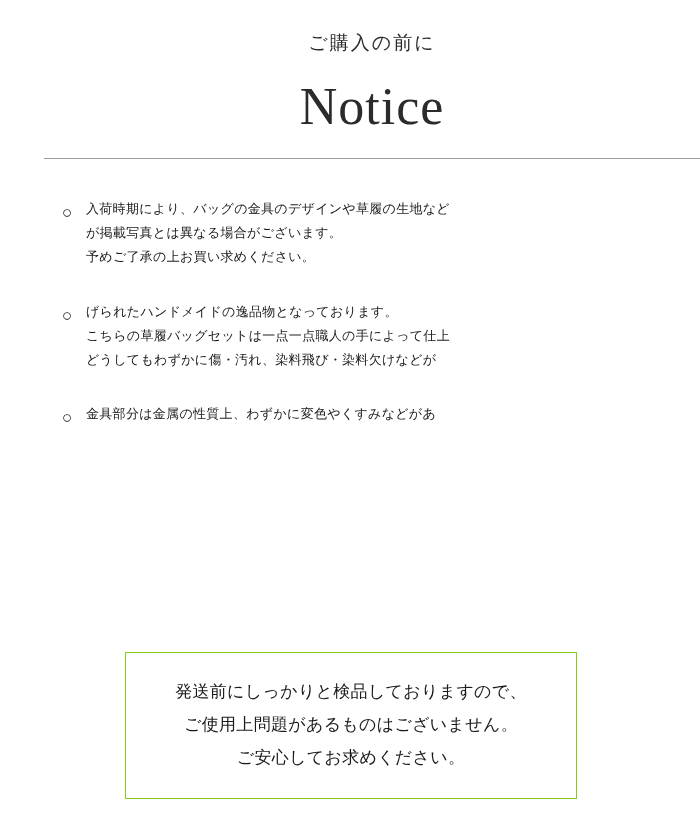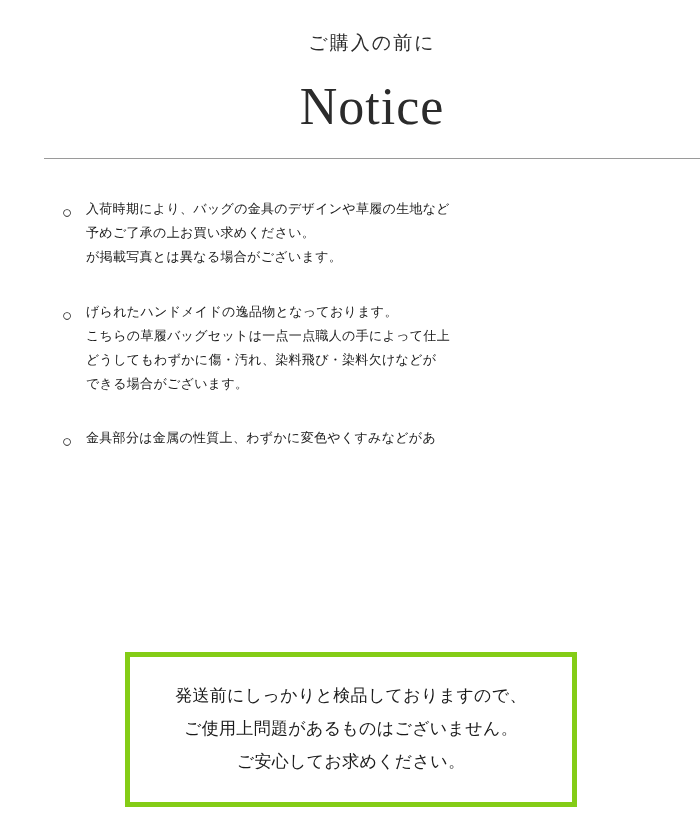--- a/index.html
+++ b/index.html
@@ -80,21 +80,21 @@
     white-space: nowrap;
   }
 
   
   .callout {
     position: absolute;
     left: 125px;
     top: 652px;
     width: 452px;
     box-sizing: border-box;
-    border: 5px solid #84cc16;
+    border: 1px solid #84cc16;
     padding: 22px 10px 24px 10px;
     text-align: center;
   }
   .callout-line {
     font-size: 17px;
     line-height: 1.95;
     color: #1a1a1a;
     letter-spacing: 0.3px;
   }
 </style>
@@ -108,32 +108,31 @@
     <div class="header-title">Notice</div>
     <div class="header-rule"></div>
   </div>
 
   <div class="notes">
 
     <div class="note">
       <div class="note-marker">○</div>
       <div class="note-body">
         <div class="note-line">入荷時期により、バッグの金具のデザインや草履の生地など</div>
+        <div class="note-line">が掲載写真とは異なる場合がございます。</div>
         <div class="note-line">予めご了承の上お買い求めください。</div>
-        <div class="note-line">が掲載写真とは異なる場合がございます。</div>
       </div>
     </div>
 
     <div class="note">
       <div class="note-marker">○</div>
       <div class="note-body">
         <div class="note-line">げられたハンドメイドの逸品物となっております。</div>
         <div class="note-line">こちらの草履バッグセットは一点一点職人の手によって仕上</div>
         <div class="note-line">どうしてもわずかに傷・汚れ、染料飛び・染料欠けなどが</div>
-        <div class="note-line">できる場合がございます。</div>
       </div>
     </div>
 
     <div class="note">
       <div class="note-marker">○</div>
       <div class="note-body">
         <div class="note-line">金具部分は金属の性質上、わずかに変色やくすみなどがあ</div>
       </div>
     </div>
 

